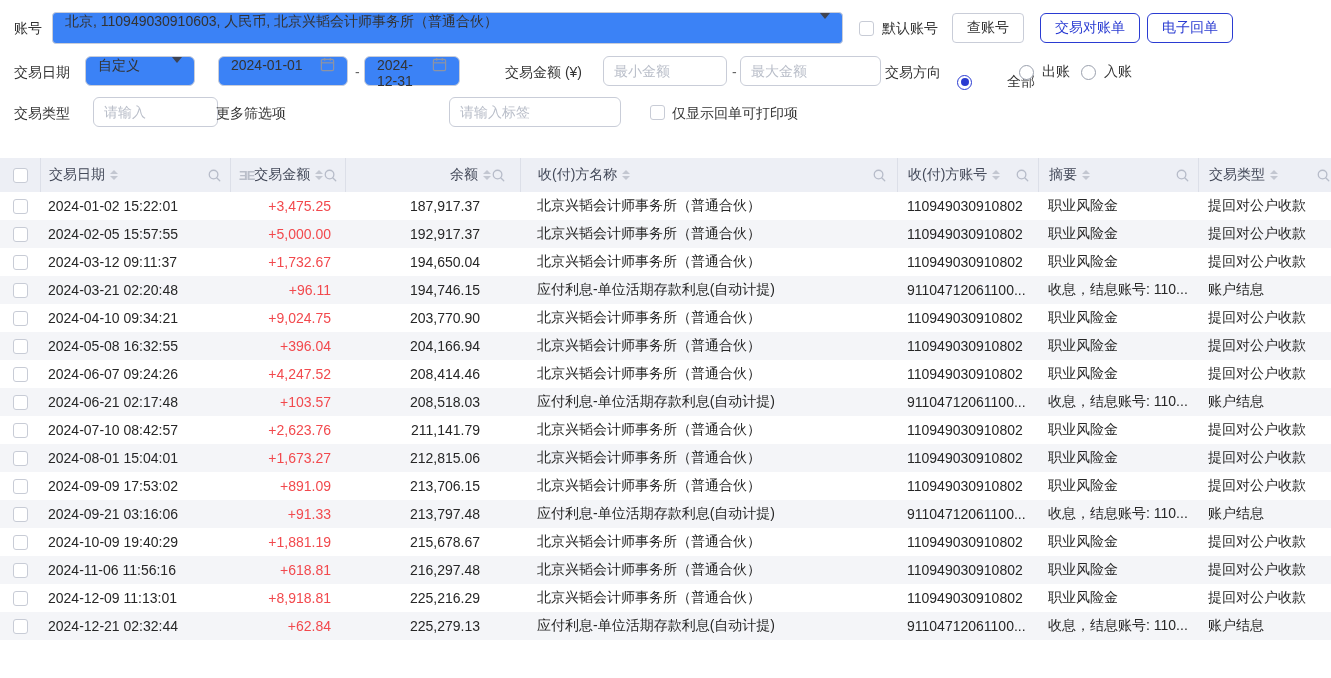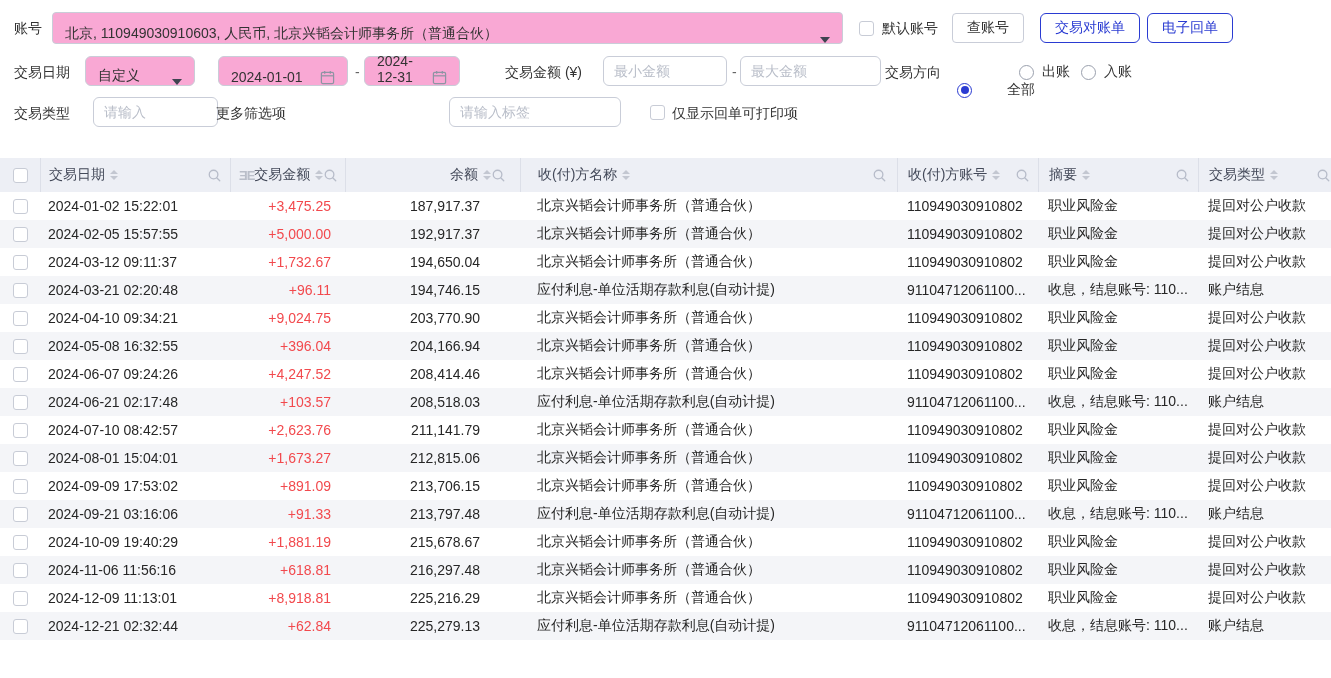--- a/index.html
+++ b/index.html
@@ -1,22 +1,22 @@
 <!DOCTYPE html>
 <html><head>
 <meta charset="utf-8">
 <style>
   * { margin:0; padding:0; box-sizing:border-box; }
   html,body { width:1331px; height:678px; background:#fff; overflow:hidden;
               font-family:"Liberation Sans","DejaVu Sans",sans-serif; }
   .filters { position:relative; width:1331px; height:145px; background:#fff; }
   .flabel { position:absolute; font-size:14px; color:#333; line-height:30px; white-space:nowrap; }
 
-  .box { position:absolute; height:32px; border:1px solid #c9cdd8; border-radius:4px; background:#f9a8d4;
-         display:flex; align-items:flex-end; font-size:14px; color:#333; padding:0 12px; }
+  .box { position:absolute; height:32px; border:1px solid #c9cdd8; border-radius:4px; background:#3b82f6;
+         display:flex; align-items:flex-start; font-size:14px; color:#333; padding:0 12px; }
   .box.small { height:30px; border-radius:6px; }
   .caret { width:0; height:0; border-left:5px solid transparent; border-right:5px solid transparent;
            border-top:6px solid #3f4350; margin-left:auto; flex:none; }
   .select-text { white-space:nowrap; overflow:hidden; }
 
   input.txt { position:absolute; height:30px; border:1px solid #c9cdd8; border-radius:6px; background:#fff;
               font-size:14px; color:#333; padding:0 10px; outline:none;
               font-family:"Liberation Sans","DejaVu Sans",sans-serif; }
   input.txt::placeholder { color:#b9bec9; }
 
@@ -106,21 +106,21 @@
         <line x1="1.5" y1="6.2" x2="14.5" y2="6.2" stroke="#8e94a3" stroke-width="1.3"></line>
         <line x1="5" y1="1" x2="5" y2="4" stroke="#8e94a3" stroke-width="1.3"></line>
         <line x1="11" y1="1" x2="11" y2="4" stroke="#8e94a3" stroke-width="1.3"></line>
       </svg>
   </div>
   <span class="flabel" style="left:505px; top:57px;">交易金额 (¥)</span>
   <input class="txt" style="left: 603px; top: 56px; width: 124px;" placeholder="最小金额">
   <span class="dash" style="left:732px; top:57px;">-</span>
   <input class="txt" style="left: 740px; top: 56px; width: 141px;" placeholder="最大金额">
   <span class="flabel" style="left:885px; top:57px;">交易方向</span>
-  <span class="radio-item checked" style="left:957px; top:81px;gap:35px;">
+  <span class="radio-item checked" style="left:957px; top:73px;gap:35px;">
     <span class="radio-dot"></span>
     <span class="radio-label">全部</span>
   </span>
   <span class="radio-item" style="left:1019px; top:63px;">
     <span class="radio-dot"></span>
     <span class="radio-label">出账</span>
   </span>
   <span class="radio-item" style="left:1081px; top:63px;">
     <span class="radio-dot"></span>
     <span class="radio-label">入账</span>

